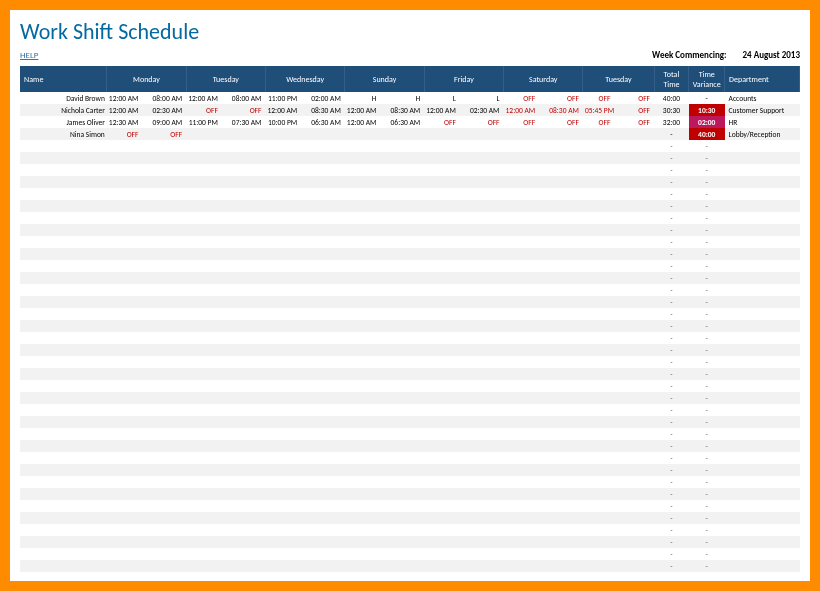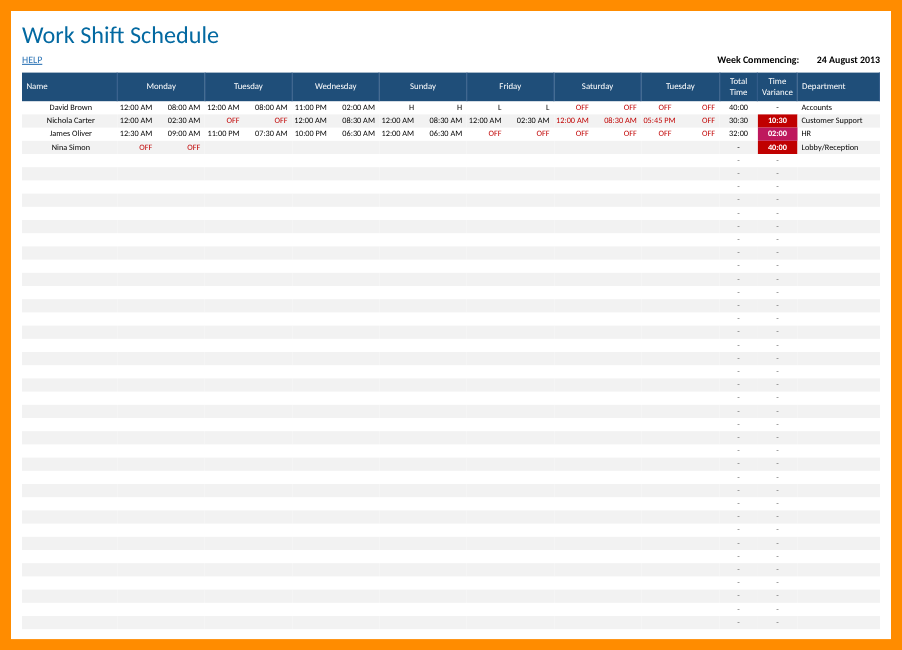--- a/index.html
+++ b/index.html
@@ -11,21 +11,21 @@
 .wc{font-weight:bold}
 .wc-date{font-weight:bold;margin-left:14px}
 table{border-collapse:collapse;width:100%;font-size:8px}
 th{background:#1f4e79;color:#fff;font-weight:normal;padding:3px 2px;text-align:center;border-right:1px solid #345d8a}
 th.name{text-align:left;padding-left:4px;width:90px}
 th.day{width:72px}
 th.tot{width:36px}
 th.var{width:36px}
 th.dept{width:76px;text-align:left;padding-left:4px}
 td{padding:1.5px 2px;text-align:center;font-size:7.5px;white-space:nowrap}
-td.name{text-align:center;padding-left:4px}
+td.name{text-align:right;padding-left:4px}
 td.dept{text-align:left;padding-left:4px}
 td.off{color:#c00000}
 td.weekend{color:#c00000}
 td.var-bad{background:#be185d;color:#fff;font-weight:bold}
 tr.stripe td{background:#f2f2f2}
 tr.stripe td.var-bad{background:#c00000}
 .pair{display:flex;justify-content:space-between;gap:12px}
 .pair span{flex:1;text-align:right;padding-right:2px}
 .dash{color:#666}
 </style>

